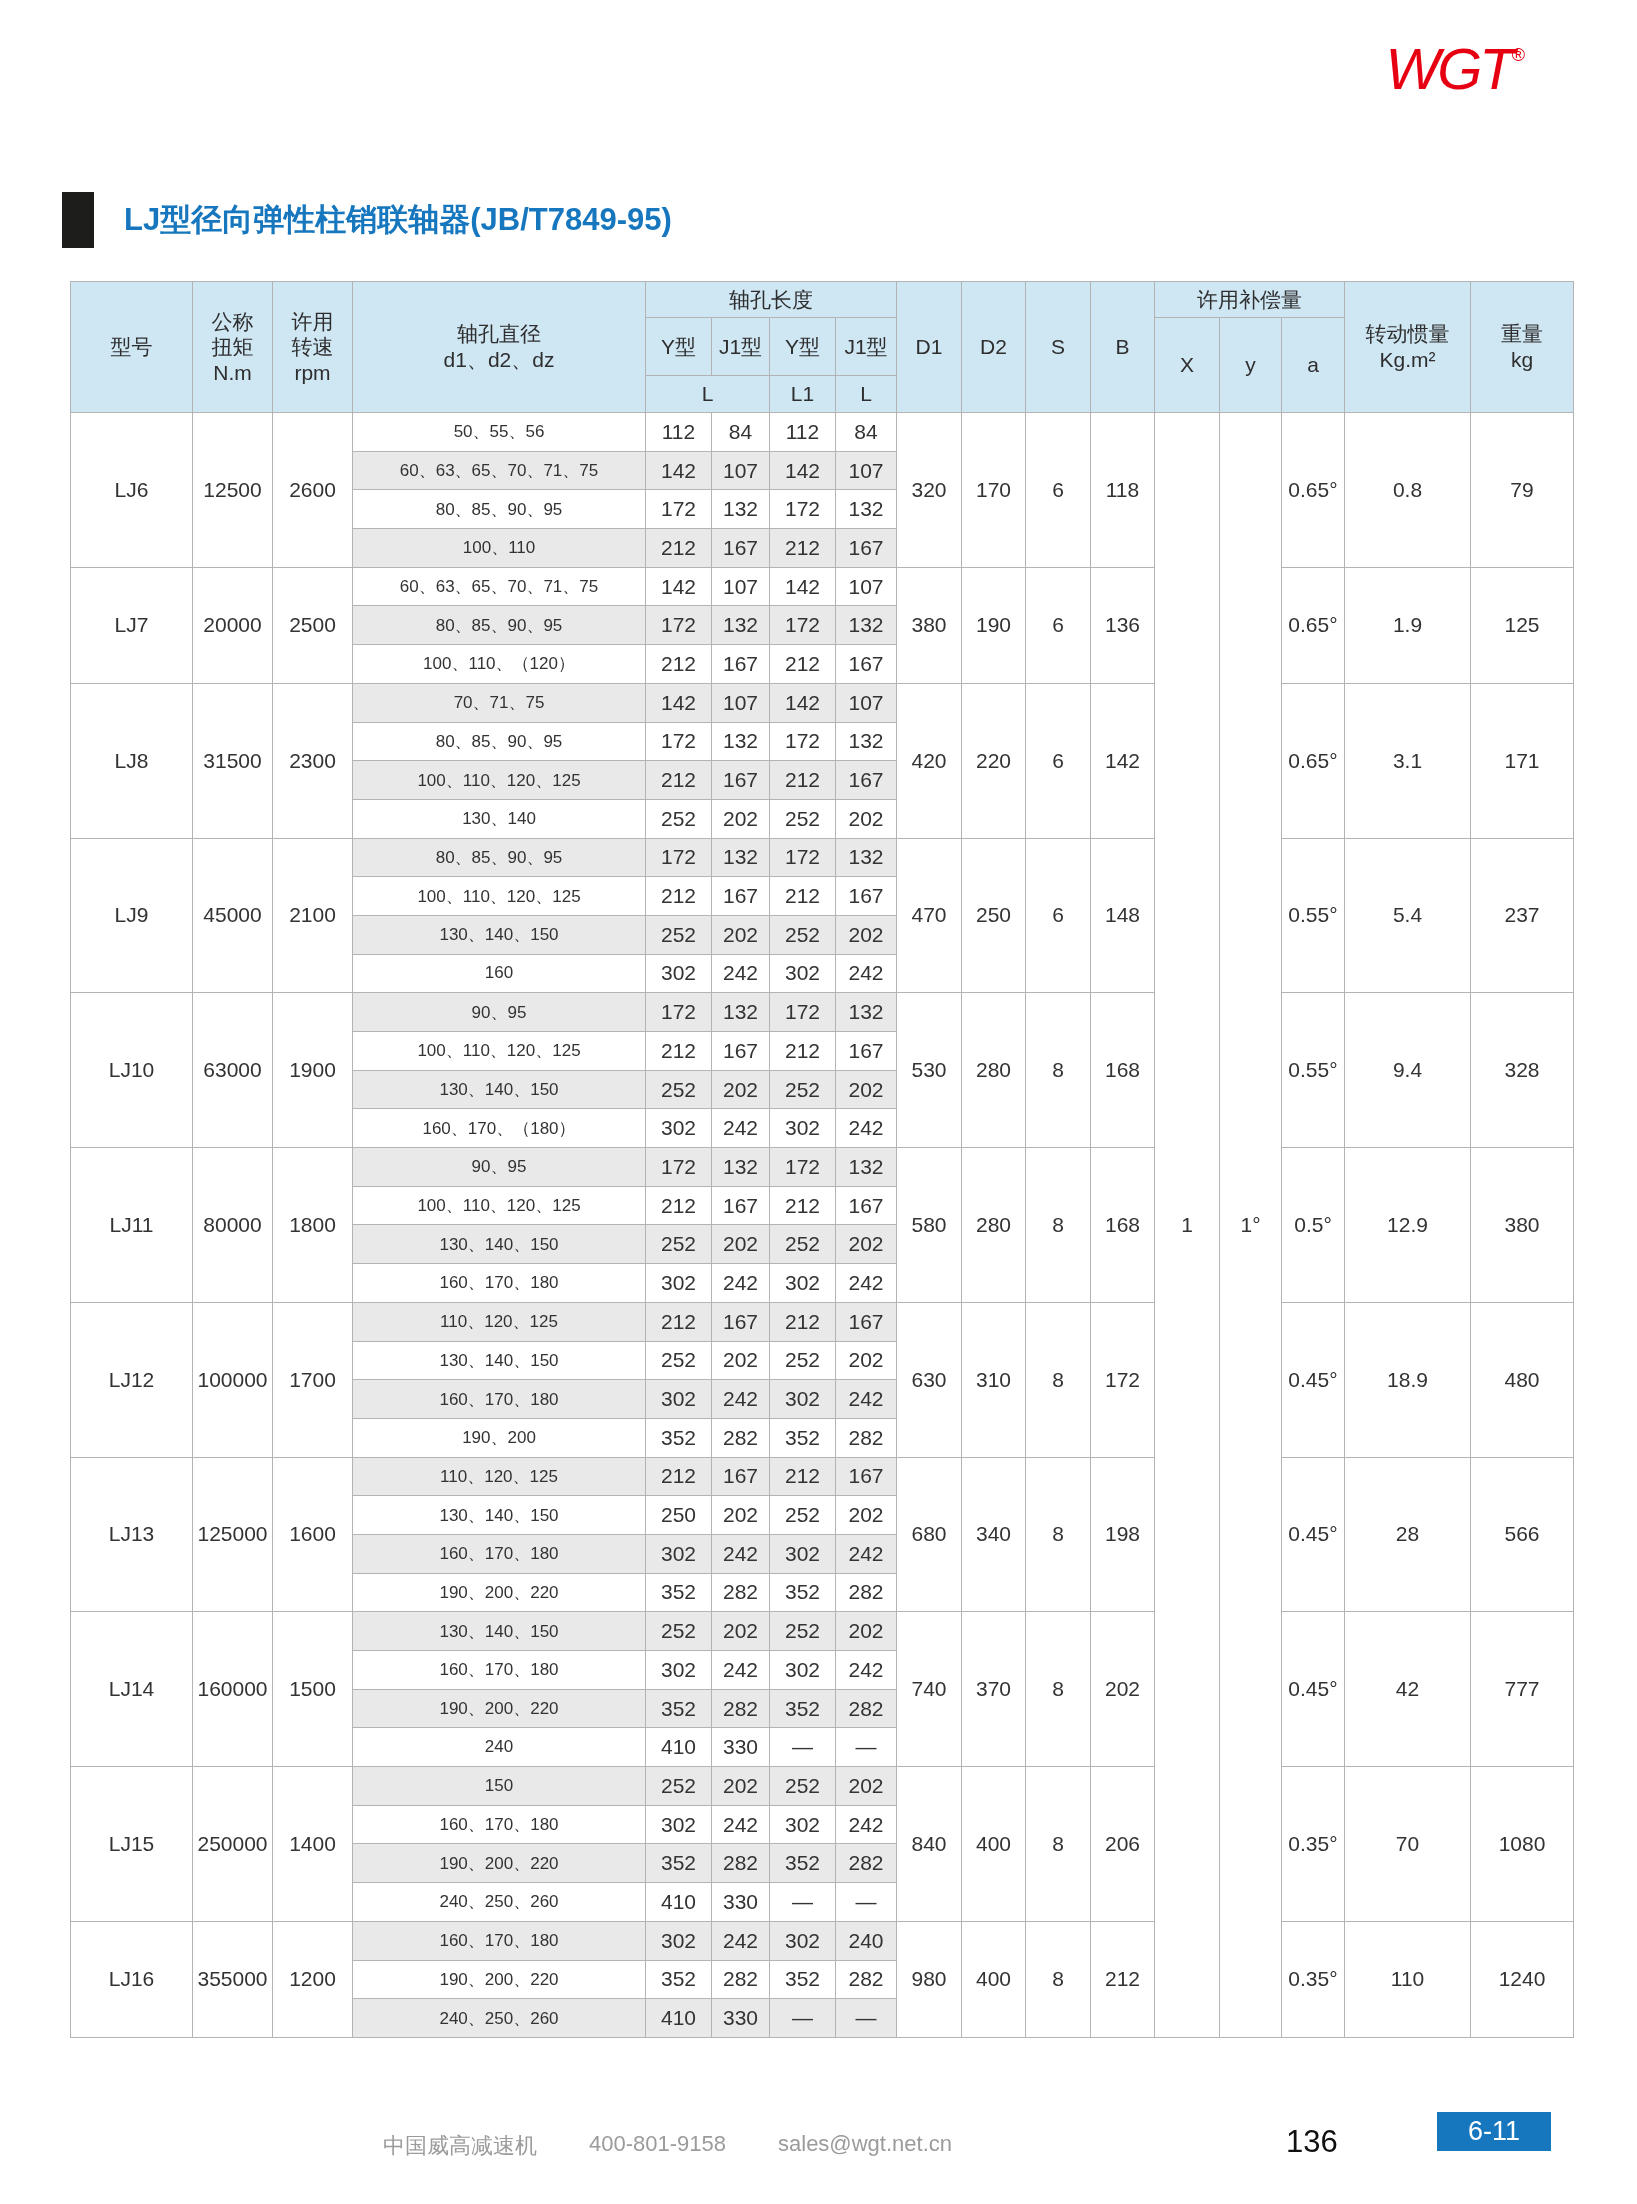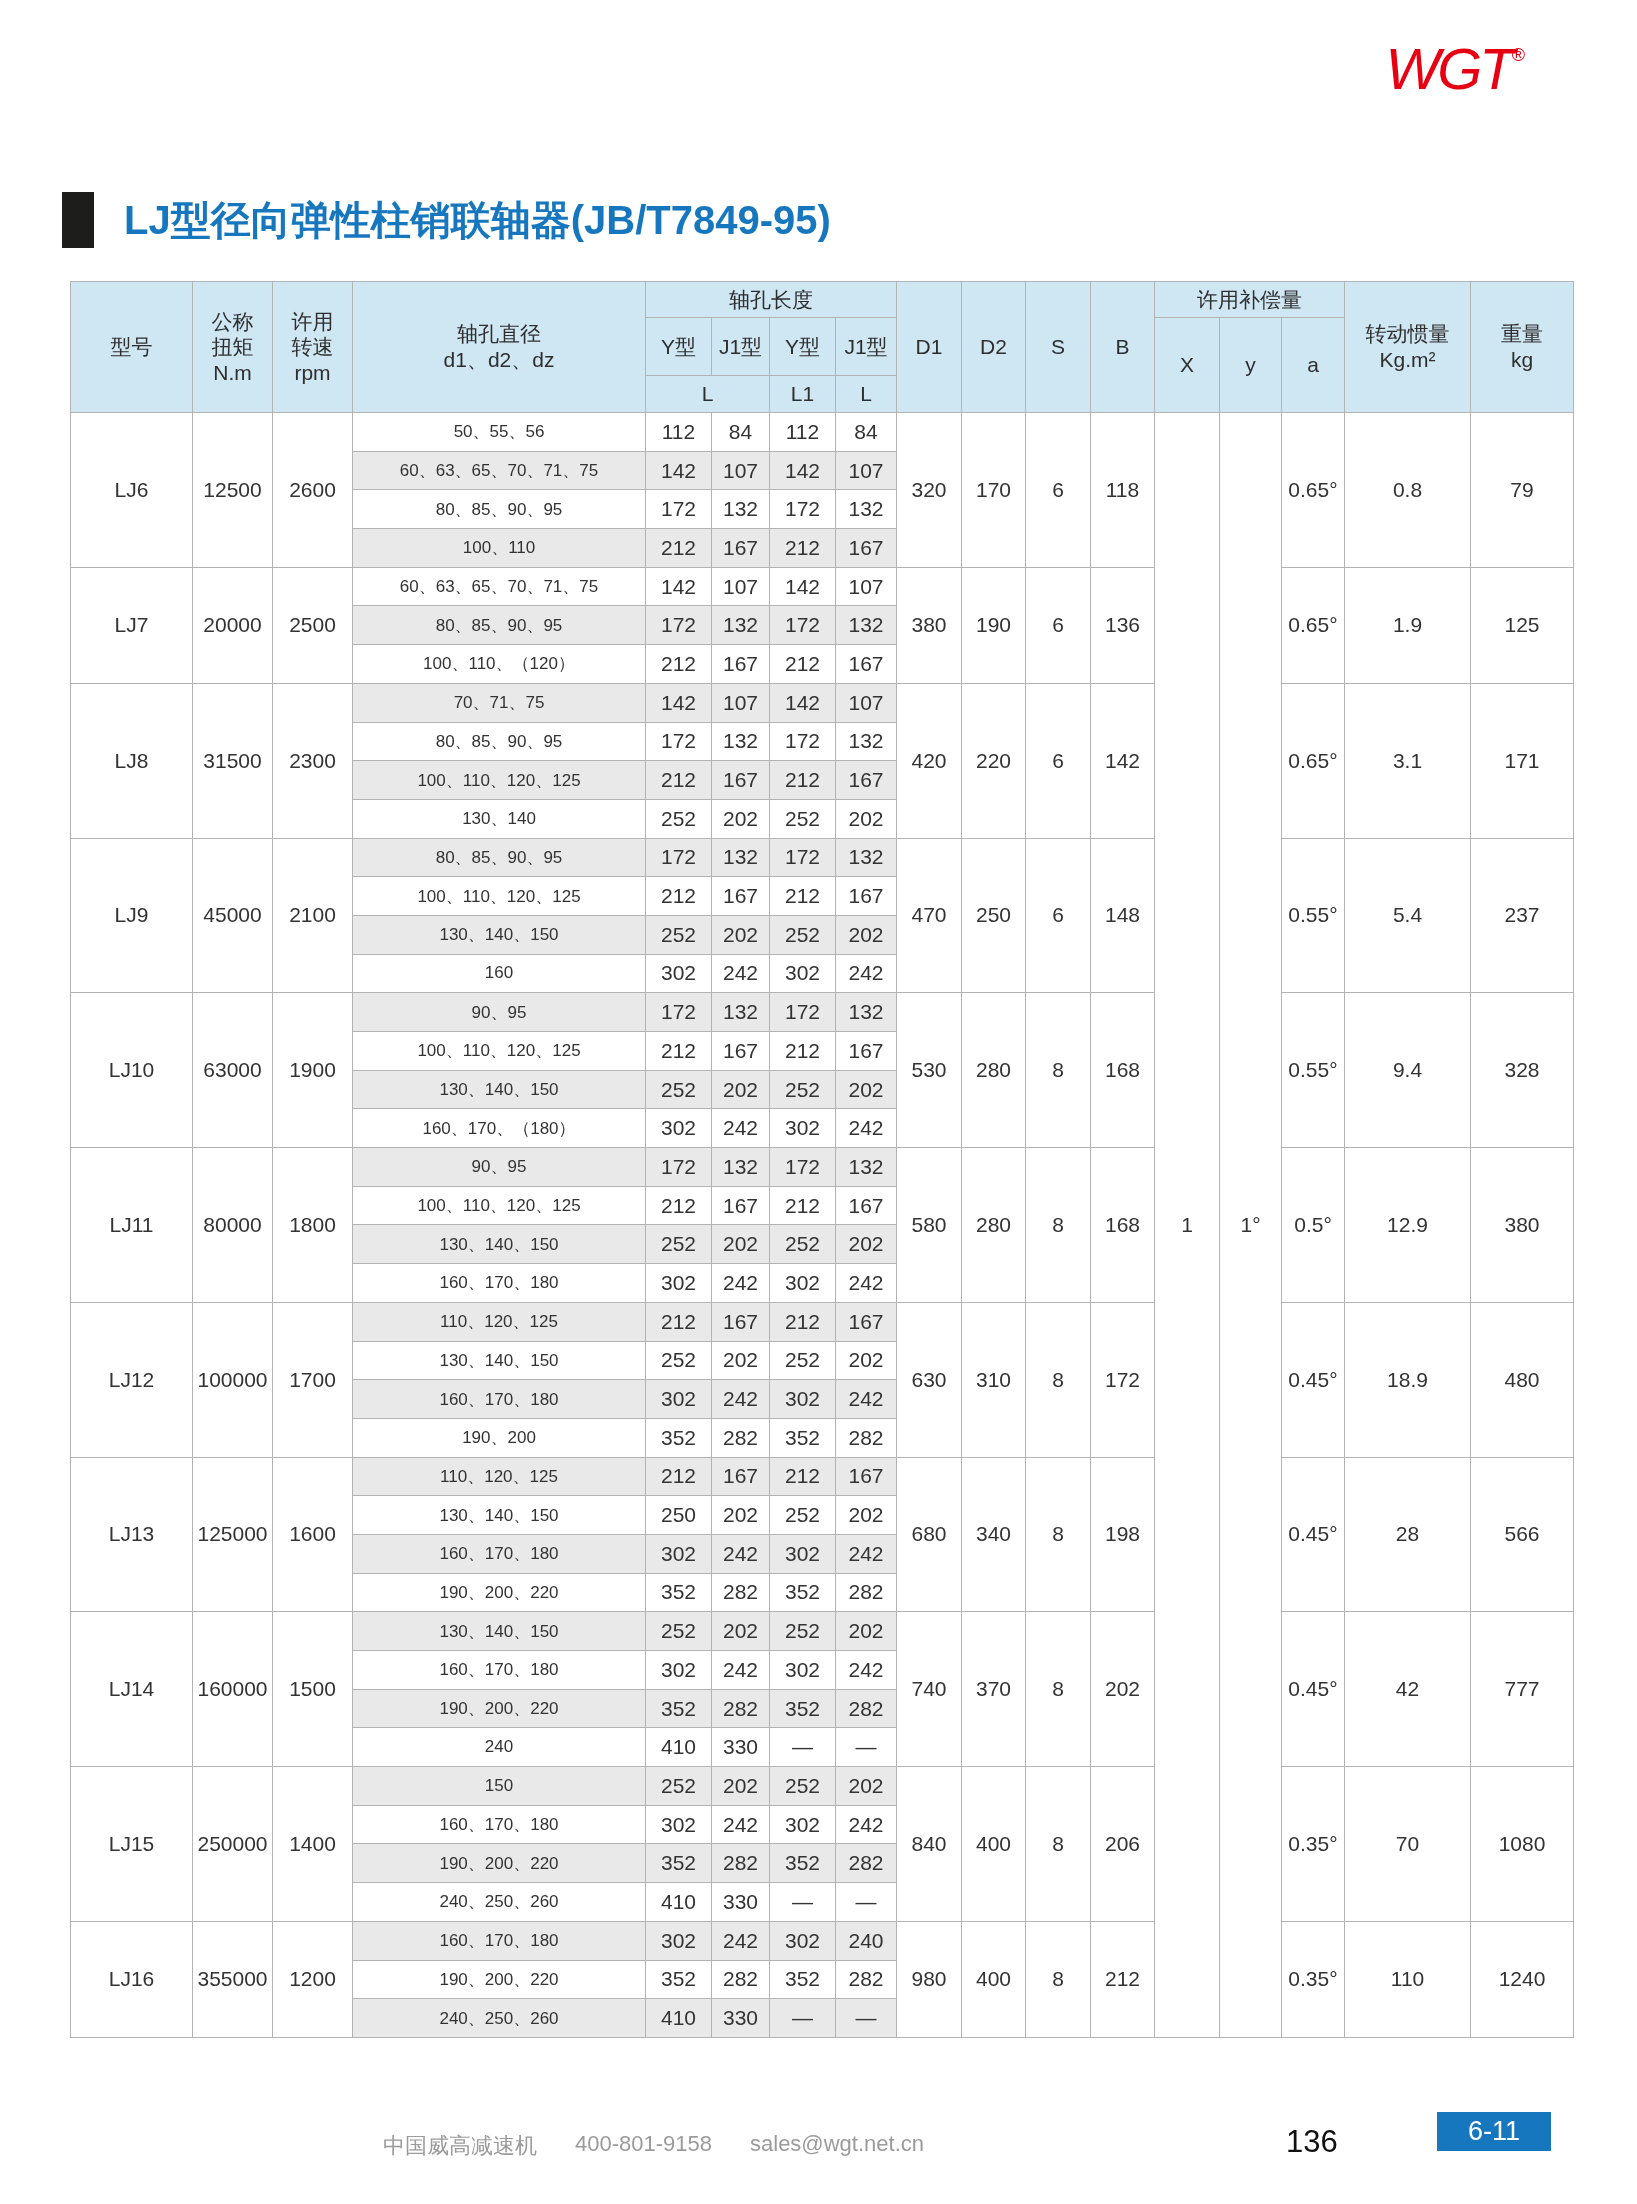--- a/index.html
+++ b/index.html
@@ -30,21 +30,21 @@
     line-height: 1;
   }
   .logo sup { font-size: 18px; font-style: normal; letter-spacing: 0; vertical-align: 28px; }
 
   
   .title-row { position: absolute; left: 62px; top: 192px; display: flex; align-items: center; }
   .bullet { width: 32px; height: 56px; background: #1d1d1b; display: inline-block; }
   .title {
     margin-left: 30px;
     color: var(--blue);
-    font-size: 40px; font-weight: bold;
+    font-size: 31px; font-weight: bold;
     letter-spacing: 0px;
     white-space: nowrap;
   }
 
   
   table.spec {
     position: absolute; left: 70px; top: 281px;
     width: 1503px;
     border-collapse: collapse;
     table-layout: fixed;
@@ -67,21 +67,21 @@
   thead tr.h3 { height: 37px; }
   th.pre { white-space: pre-line; line-height: 1.22; }
   tbody tr { height: 38.7px; }
   tbody td { font-size: 21px; background: #ffffff; color: #333; }
   tbody td.alt { background: var(--alt); }
   tbody td.dia { font-size: 17px; letter-spacing: 0px; }
 
   
   .footer-contact {
     position: absolute; left: 383px; top: 2131px;
-    display: flex; gap: 38px;
+    display: flex; gap: 52px;
     font-size: 22px; color: var(--muted);
     white-space: nowrap;
   }
   .page-number {
     position: absolute; left: 1286px; top: 2124px;
     font-size: 31px; color: #101010;
   }
   .section-badge {
     position: absolute; left: 1437px; top: 2112px;
     width: 114px; height: 39px;

